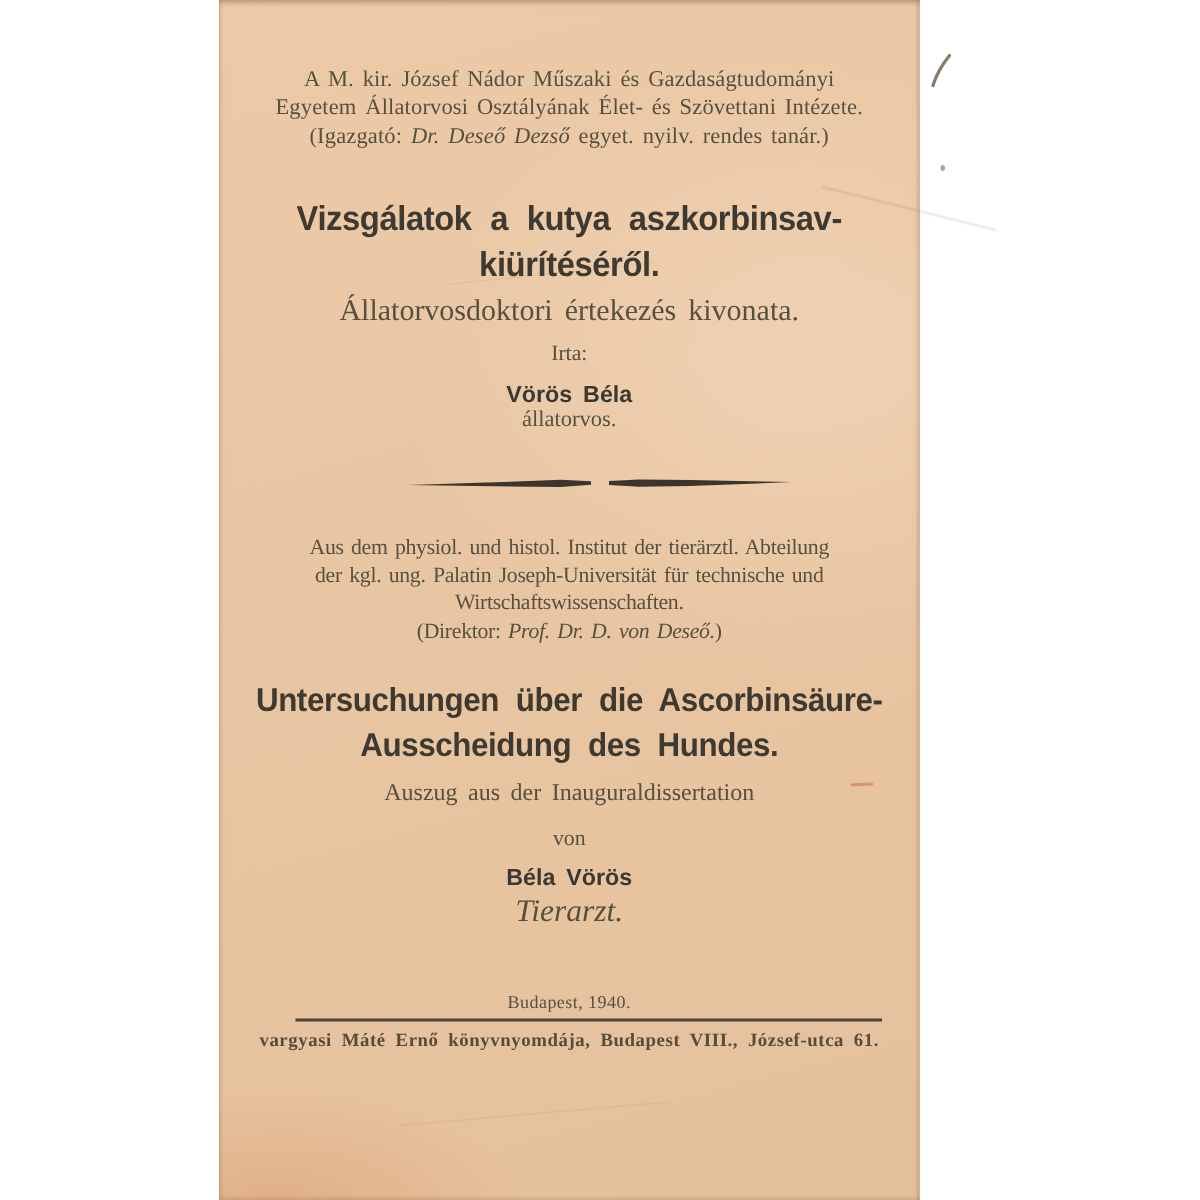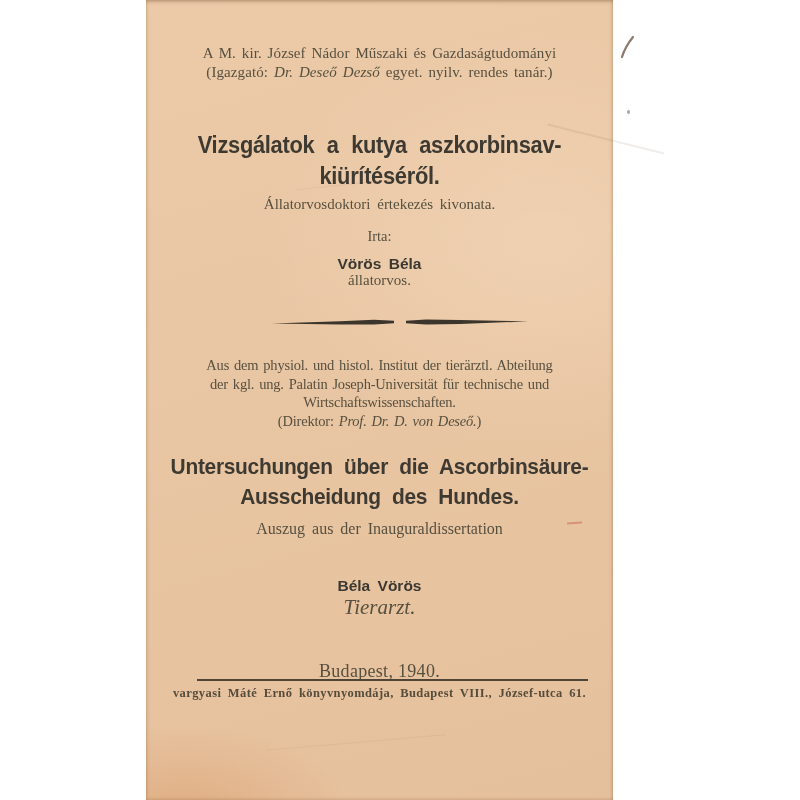--- a/index.html
+++ b/index.html
@@ -56,21 +56,21 @@
   }
   .title-hu {
     top: 130px;
     font-size: 23px;
     line-height: 31px;
     color: #3e3a32;
     word-spacing: 7px;
     letter-spacing: -0.3px;
     transform: scaleX(0.95);
   }
-  .subtitle-hu { top: 196px; font-size: 15px; word-spacing: 3px; }
+  .subtitle-hu { top: 196px; font-size: 20px; word-spacing: 3px; }
   .byline-hu   { top: 228px; font-size: 14.5px; }
   .author-hu   { top: 255px; font-size: 15.5px; color: #3b3731; word-spacing: 3px; }
   .role-hu     { top: 272px; font-size: 15px; }
 
   .ornament {
     position: absolute;
     left: 124px;
     top: 315px;
     width: 260px;
     height: 14px;
@@ -90,21 +90,21 @@
     color: #3e3a32;
     word-spacing: 6px;
     letter-spacing: -0.3px;
     transform: scaleX(0.95);
   }
   .subtitle-de { top: 520px; font-size: 16px; word-spacing: 3px; }
   .byline-de   { top: 551px; font-size: 14.5px; }
   .author-de   { top: 577px; font-size: 15.5px; color: #3b3731; word-spacing: 3px; }
   .role-de     { top: 595px; font-size: 21px; font-style: italic; }
 
-  .city-year { top: 661px; font-size: 18px; letter-spacing: 0.3px; }
+  .city-year { top: 661px; font-size: 12px; letter-spacing: 0.3px; }
   .footer-rule {
     position: absolute;
     left: 51px;
     top: 679px;
     width: 391px;
     height: 2px;
     background: #4f4537;
   }
   .imprint {
     top: 686px;
@@ -146,20 +146,21 @@
   .crease-3 { left: 120px; top: 742px; width: 180px; height: 1px; transform: rotate(-5deg); opacity: 0.6; }
 </style>
 </head>
 <body>
 
 <div class="scan">
   <div class="page">
 
     <div class="block serif inst-hu">
       <div>A M. kir. József Nádor Műszaki és Gazdaságtudományi</div>
+      <div>Egyetem Állatorvosi Osztályának Élet- és Szövettani Intézete.</div>
       <div><span>(Igazgató: </span><em>Dr. Deseő Dezső</em><span> egyet. nyilv. rendes tanár.)</span></div>
     </div>
 
     <div class="block sans-bold title-hu">
       <div>Vizsgálatok a kutya aszkorbinsav-</div>
       <div>kiürítéséről.</div>
     </div>
 
     <div class="block serif subtitle-hu">Állatorvosdoktori értekezés kivonata.</div>
 
@@ -180,20 +181,21 @@
       <div><span>(Direktor: </span><em>Prof. Dr. D. von Deseő.</em><span>)</span></div>
     </div>
 
     <div class="block sans-bold title-de">
       <div>Untersuchungen über die Ascorbinsäure-</div>
       <div>Ausscheidung des Hundes.</div>
     </div>
 
     <div class="block serif subtitle-de">Auszug aus der Inauguraldissertation</div>
 
+    <div class="block serif byline-de">von</div>
 
     <div class="block sans-bold author-de">Béla Vörös</div>
     <div class="block serif role-de">Tierarzt.</div>
 
     <div class="block serif city-year">Budapest, 1940.</div>
 
     <div class="footer-rule"></div>
 
     <div class="block serif imprint">vargyasi Máté Ernő könyvnyomdája, Budapest VIII., József-utca 61.</div>
 

